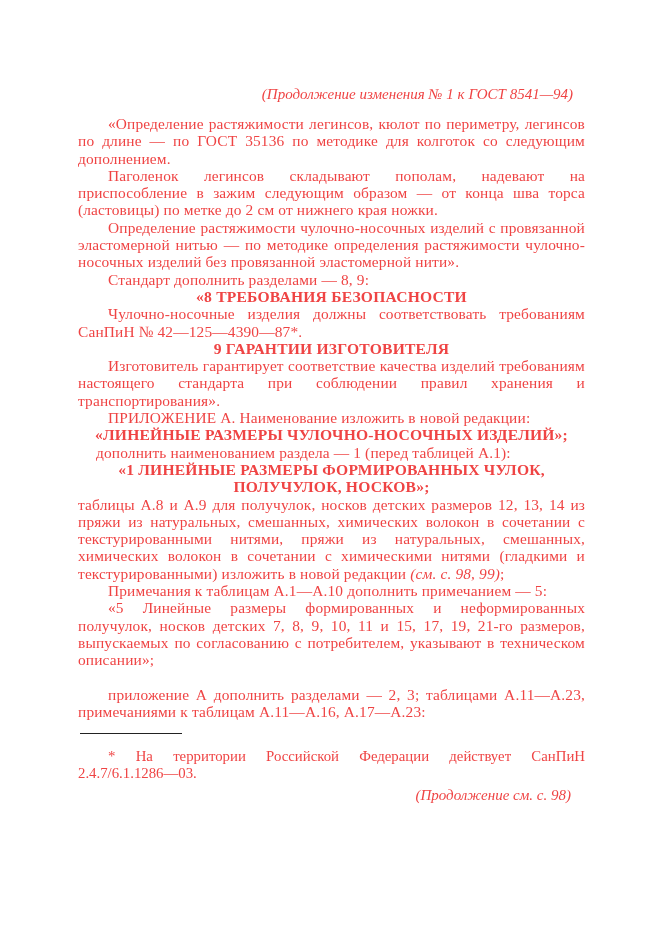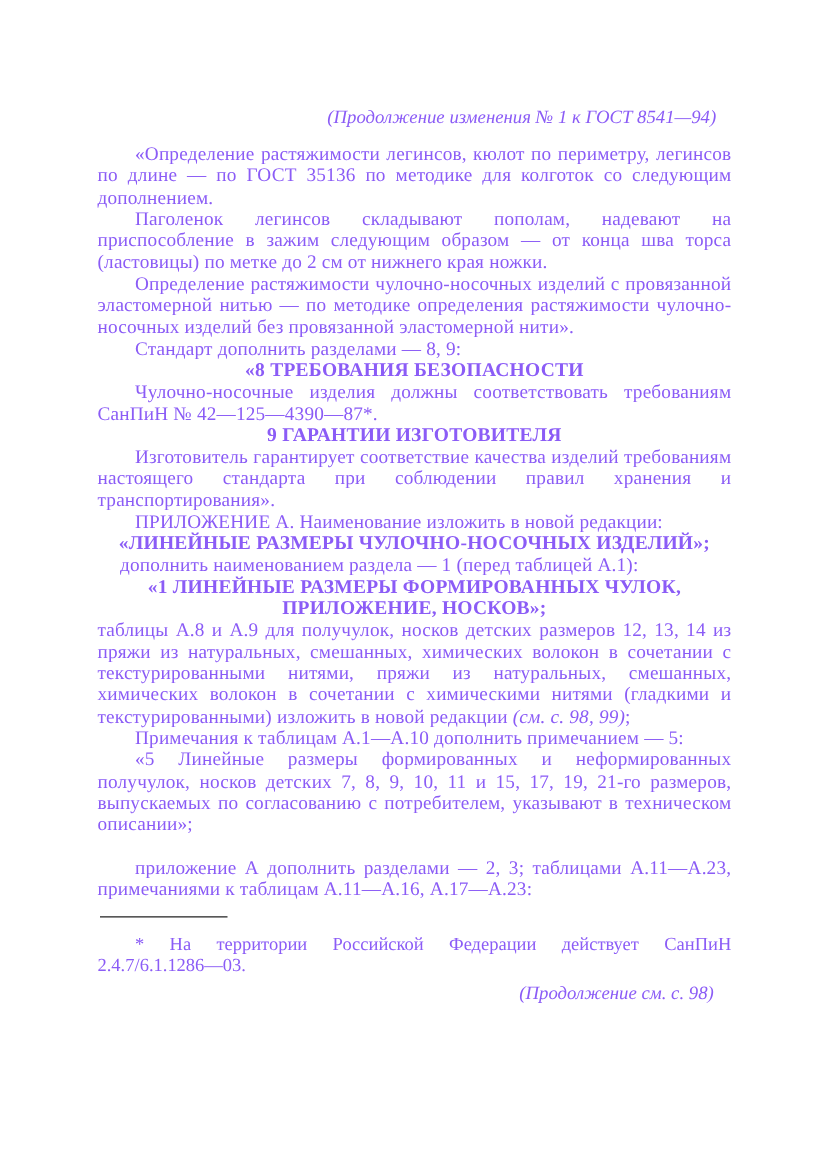--- a/index.html
+++ b/index.html
@@ -6,21 +6,21 @@
     margin: 0;
     padding: 0;
     background: #e8e8e8;
   }
   .page {
     position: relative;
     width: 661px;
     height: 936px;
     background: #ffffff;
     font-family: "Liberation Serif", serif;
-    color: #8b5cf6;
+    color: #ef4444;
     overflow: hidden;
   }
   .header-note {
     position: absolute;
     top: 86px;
     right: 88px;
     font-style: italic;
     font-size: 15px;
     white-space: nowrap;
   }
@@ -92,21 +92,21 @@
     <p class="para">Определение растяжимости чулочно-носочных изделий с провязанной эластомерной нитью — по методике определения растяжимости чулочно-носочных изделий без провязанной эластомерной нити».</p>
     <p class="para">Стандарт дополнить разделами — 8, 9:</p>
     <p class="heading">«8 ТРЕБОВАНИЯ БЕЗОПАСНОСТИ</p>
     <p class="para">Чулочно-носочные изделия должны соответствовать требованиям СанПиН № 42—125—4390—87*.</p>
     <p class="heading">9 ГАРАНТИИ ИЗГОТОВИТЕЛЯ</p>
     <p class="para">Изготовитель гарантирует соответствие качества изделий требованиям настоящего стандарта при соблюдении правил хранения и транспортирования».</p>
     <p class="para">ПРИЛОЖЕНИЕ А. Наименование изложить в новой редакции:</p>
     <p class="heading">«ЛИНЕЙНЫЕ РАЗМЕРЫ ЧУЛОЧНО-НОСОЧНЫХ ИЗДЕЛИЙ»;</p>
     <p class="para small-indent">дополнить наименованием раздела — 1 (перед таблицей А.1):</p>
     <p class="heading">«1 ЛИНЕЙНЫЕ РАЗМЕРЫ ФОРМИРОВАННЫХ ЧУЛОК,</p>
-    <p class="heading">ПРИЛОЖЕНИЕ, НОСКОВ»;</p>
+    <p class="heading">ПОЛУЧУЛОК, НОСКОВ»;</p>
     <p class="para flush"><span>таблицы А.8 и А.9 для получулок, носков детских размеров 12, 13, 14 из пряжи из натуральных, смешанных, химических волокон в сочетании с текстурированными нитями, пряжи из натуральных, смешанных, химических волокон в сочетании с химическими нитями (гладкими и текстурированными) изложить в новой редакции </span><span class="it">(см. с. 98, 99)</span><span>;</span></p>
     <p class="para">Примечания к таблицам А.1—А.10 дополнить примечанием — 5:</p>
     <p class="para">«5 Линейные размеры формированных и неформированных получулок, носков детских 7, 8, 9, 10, 11 и 15, 17, 19, 21-го размеров, выпускаемых по согласованию с потребителем, указывают в техническом описании»;</p>
     <p class="para gap-top">приложение А дополнить разделами — 2, 3; таблицами А.11—А.23, примечаниями к таблицам А.11—А.16, А.17—А.23:</p>
   </div>
 
   <div class="footnote-rule"></div>
 
   <div class="footnote">
     <div class="fn-line1">* На территории Российской Федерации действует СанПиН</div>

